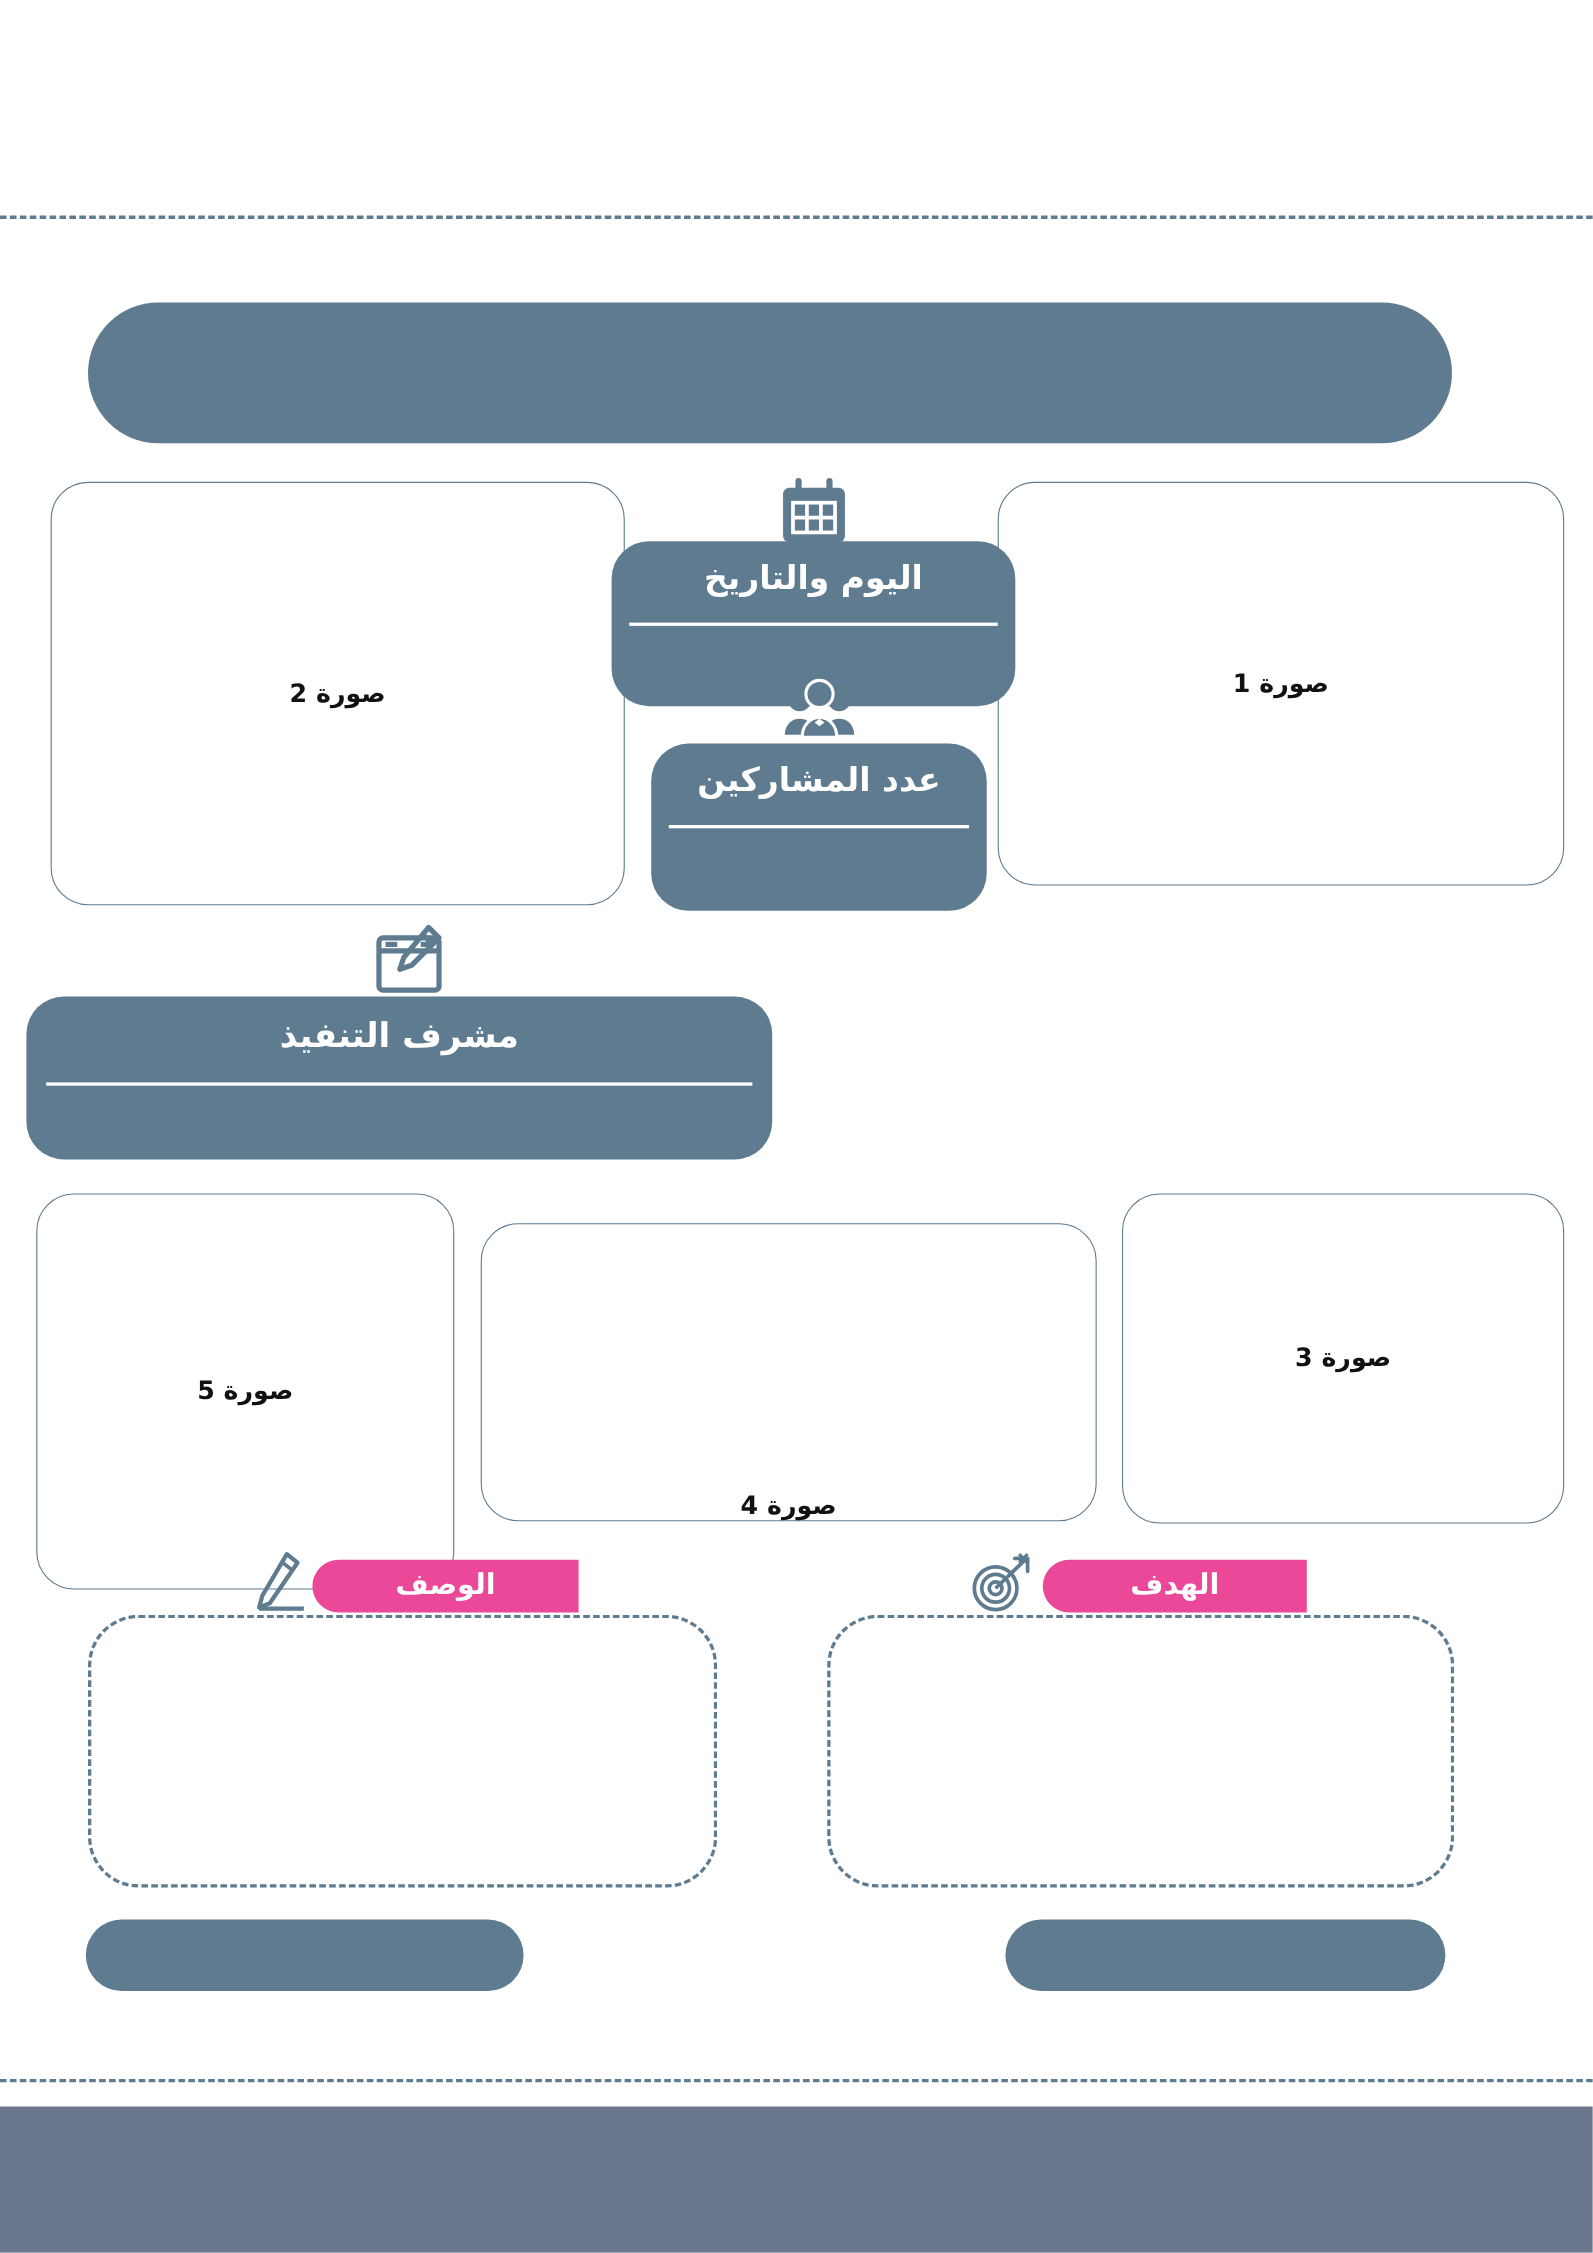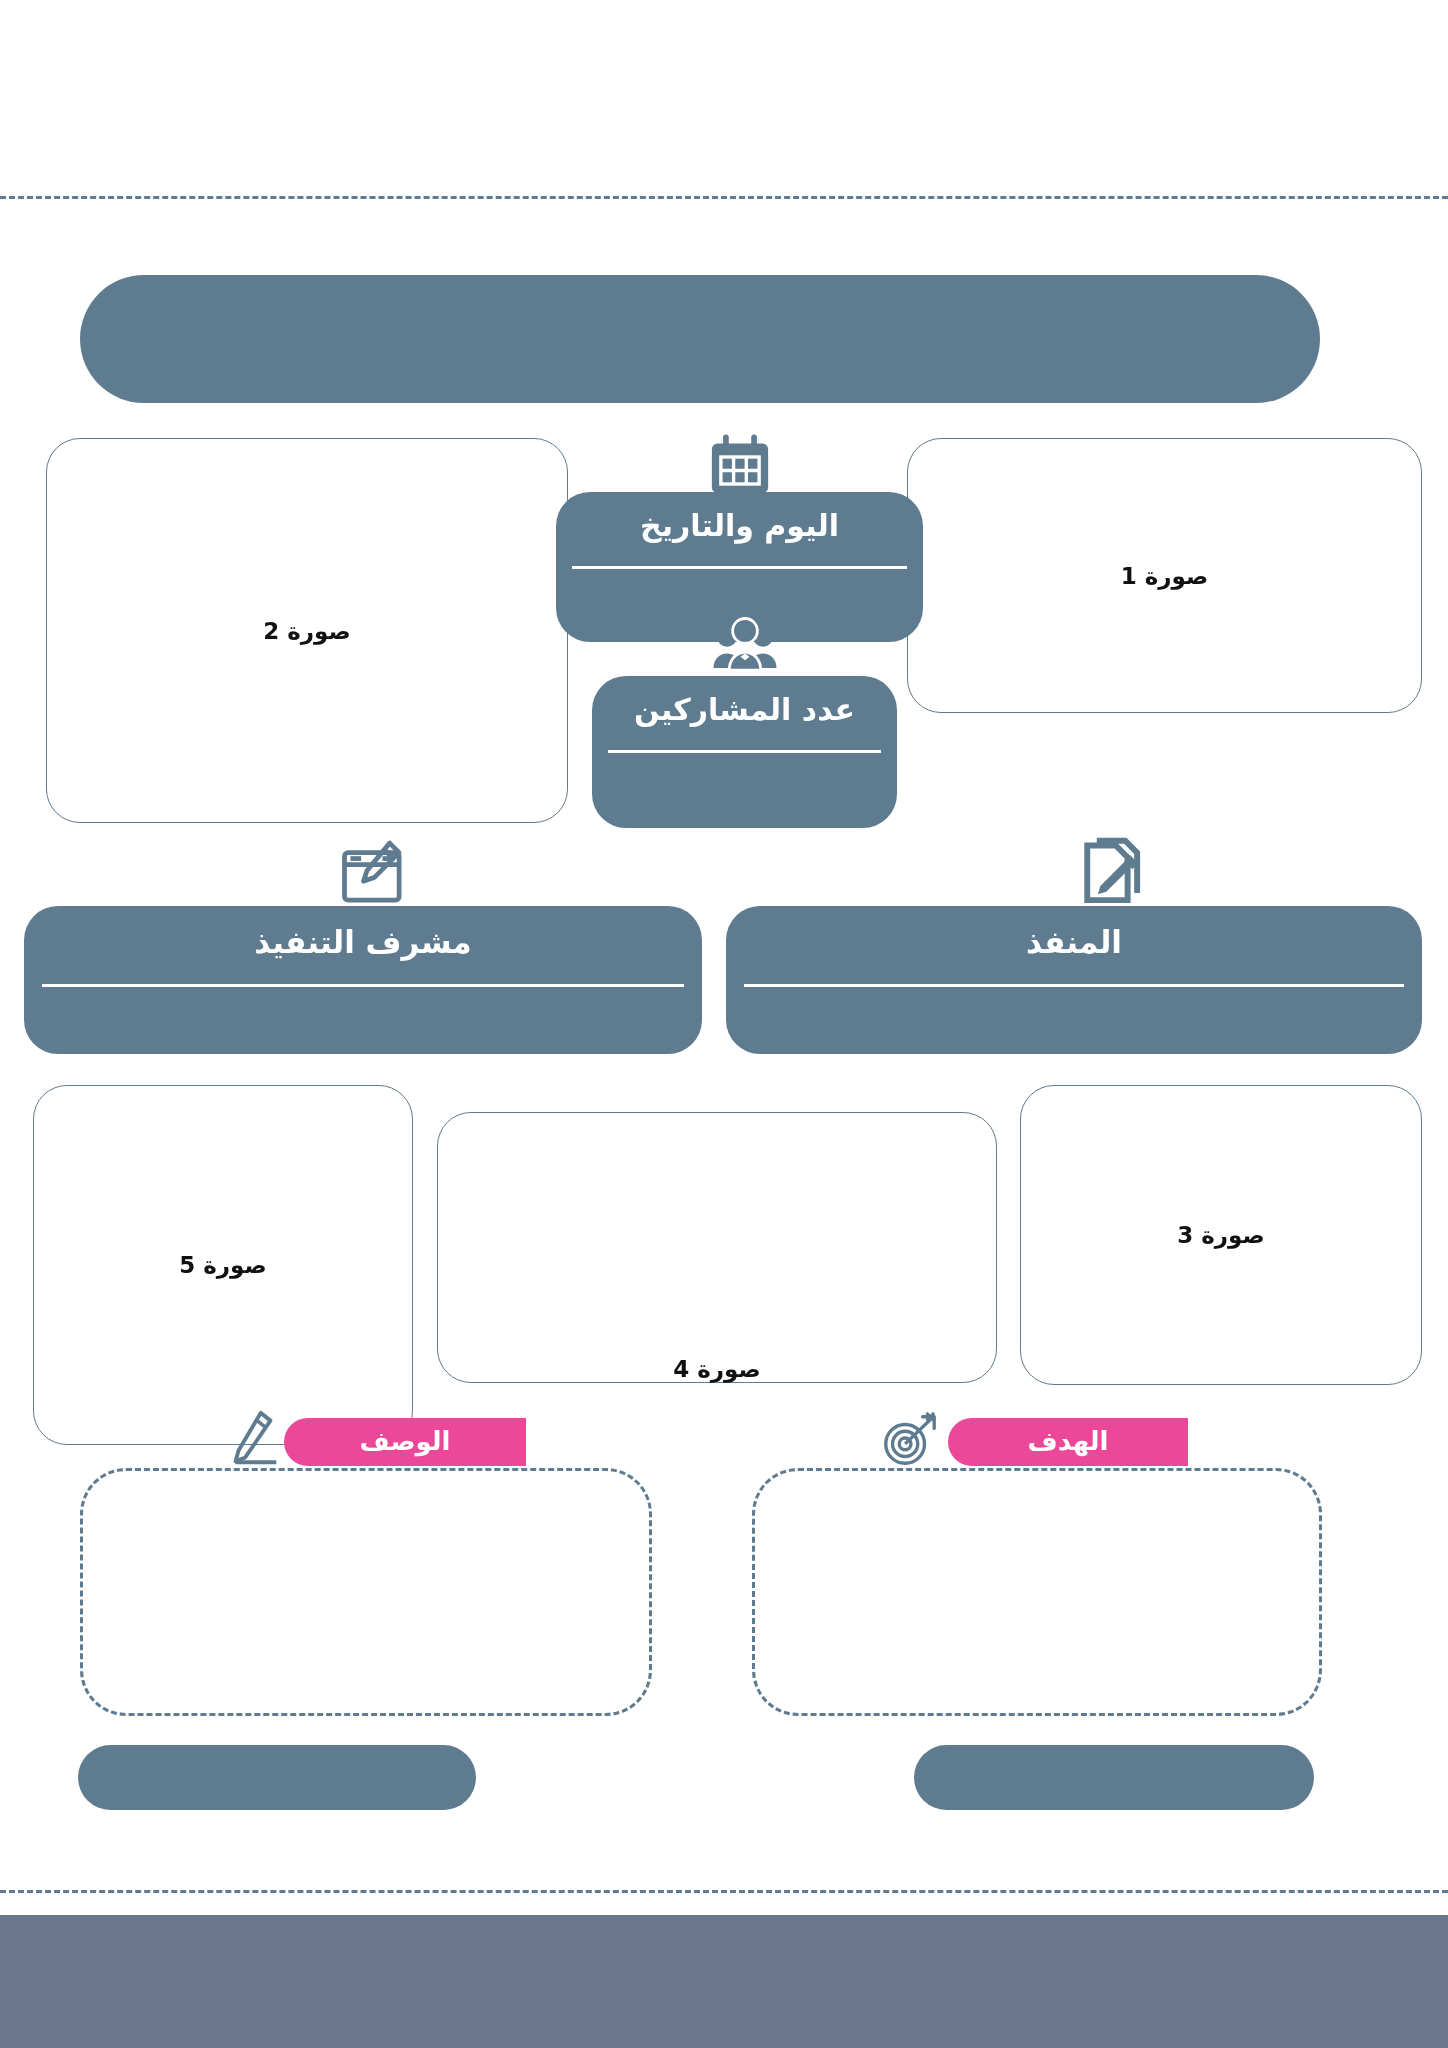--- a/index.html
+++ b/index.html
@@ -62,21 +62,21 @@
     justify-content: center;
   }
   .photo-box .ph-label {
     font-size: 23px;
     font-weight: 700;
     color: #111111;
     letter-spacing: 0;
   }
 
   
-  #photo-1 { left: 907px; top: 438px;  width: 515px;  height: 275px; }
+  #photo-1 { left: 907px; top: 438px;  width: 515px;  height: 367px; }
   #photo-2 { left: 26px;  top: 438px;  width: 522px;  height: 385px; margin-left: 20px; }
   
   #photo-3 { left: 1020px; top: 1085px; width: 402px; height: 300px; }
   #photo-4 { left: 437px;  top: 1112px; width: 560px; height: 271px; align-items: flex-end; }
   #photo-5 { left: 33px;   top: 1085px; width: 380px; height: 360px; }
 
   
   .field-pill {
     position: absolute;
     background: #5E7B90;
@@ -246,32 +246,20 @@
         <path d="M36 48c0-8 5.4-13 12-13s12 5 12 13z" fill="#5E7B90"></path>
         <circle cx="32" cy="15" r="11" fill="#5E7B90" stroke="#ffffff" stroke-width="2.5"></circle>
         <path d="M18 50c0-9.5 6.3-16 14-16s14 6.5 14 16z" fill="#5E7B90" stroke="#ffffff" stroke-width="2.5"></path>
         <path d="M28 38l4 3 4-3-4-3z" fill="#ffffff"></path>
       </svg>
     </span>
     <span class="fp-label">عدد المشاركين</span>
     <span class="fp-rule"></span>
   </div>
 
-  <div class="role-bar" id="role-executor">
-    <span class="role-icon">
-      <svg viewBox="0 0 64 64" fill="none" xmlns="http://www.w3.org/2000/svg">
-        <path d="M12 8h24l10 10v36H12z" fill="none" stroke="#5E7B90" stroke-width="5"></path>
-        <path d="M20 4h24l10 10v34" fill="none" stroke="#5E7B90" stroke-width="5"></path>
-        <path d="M49 26L28 47l-7 2 2-7 21-21z" fill="#5E7B90"></path>
-        <path d="M43 21l5-5 7 7-5 5z" fill="#5E7B90"></path>
-      </svg>
-    </span>
-    <span class="rb-label">المنفذ</span>
-    <span class="rb-rule"></span>
-  </div>
 
   <div class="role-bar" id="role-supervisor">
     <span class="role-icon">
       <svg viewBox="0 0 64 64" fill="none" xmlns="http://www.w3.org/2000/svg">
         <rect x="8" y="14" width="46" height="40" rx="3" fill="none" stroke="#5E7B90" stroke-width="4"></rect>
         <line x1="8" y1="24" x2="54" y2="24" stroke="#5E7B90" stroke-width="4"></line>
         <rect x="13" y="17" width="9" height="4" fill="#5E7B90"></rect>
         <rect x="40" y="17" width="9" height="4" fill="#5E7B90"></rect>
         <path d="M46 6l8 8-21 21-9 3 3-9z" fill="none" stroke="#5E7B90" stroke-width="4" stroke-linejoin="round"></path>
         <line x1="41" y1="11" x2="49" y2="19" stroke="#5E7B90" stroke-width="4"></line>

